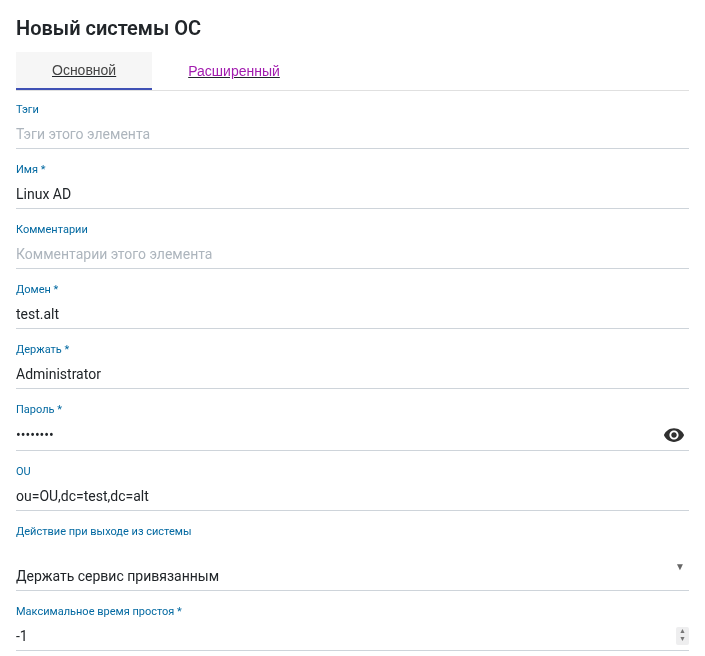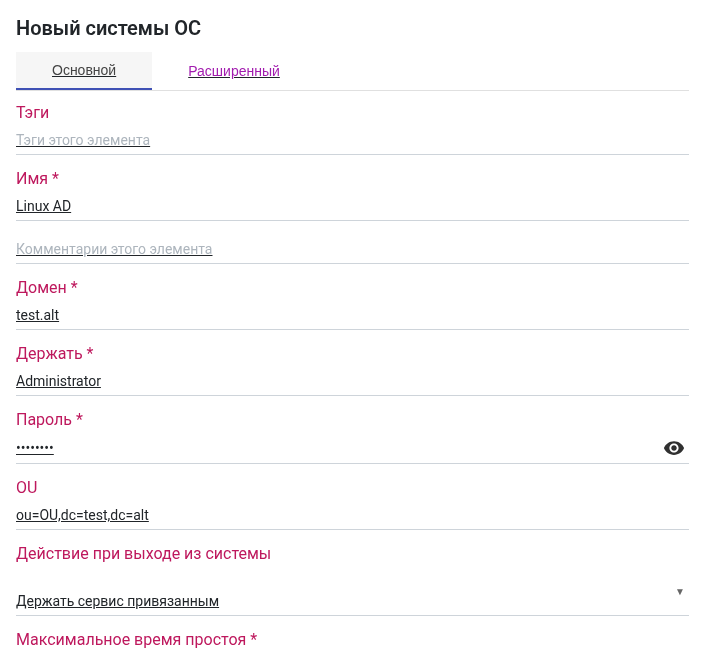--- a/index.html
+++ b/index.html
@@ -35,36 +35,35 @@
     }
     .tab.active {
       background: #f6f6f6;
       color: #444;
       border-bottom: 2px solid #3f51b5;
     }
     .field {
       margin-bottom: 14px;
     }
     .field-label {
-      font-size: 16px;
-      color: #be185d;
+      font-size: 11px;
+      color: #0369a1;
       margin-bottom: 4px;
       display: block;
     }
     .field-input {
       width: 100%;
       border: none;
       border-bottom: 1px solid #ced4da;
       padding: 6px 0;
       font-size: 14px;
       color: #212529;
       background: transparent;
       outline: none;
       font-family: inherit;
-      text-decoration: underline;
     }
     .field-input::placeholder {
       color: #adb5bd;
     }
     .password-row {
       display: flex;
       align-items: center;
       border-bottom: 1px solid #ced4da;
     }
     .password-row .field-input {
@@ -139,20 +138,21 @@
   <label class="field-label">Тэги</label>
   <input type="text" class="field-input" placeholder="Тэги этого элемента" style="">
 </div>
 
 <div class="field">
   <label class="field-label">Имя *</label>
   <input type="text" class="field-input" value="Linux AD" style="">
 </div>
 
 <div class="field">
+  <label class="field-label">Комментарии</label>
   <input type="text" class="field-input" placeholder="Комментарии этого элемента" style="">
 </div>
 
 <div class="field">
   <label class="field-label">Домен *</label>
   <input type="text" class="field-input" value="test.alt" style="">
 </div>
 
 <div class="field">
   <label class="field-label">Держать *</label>

